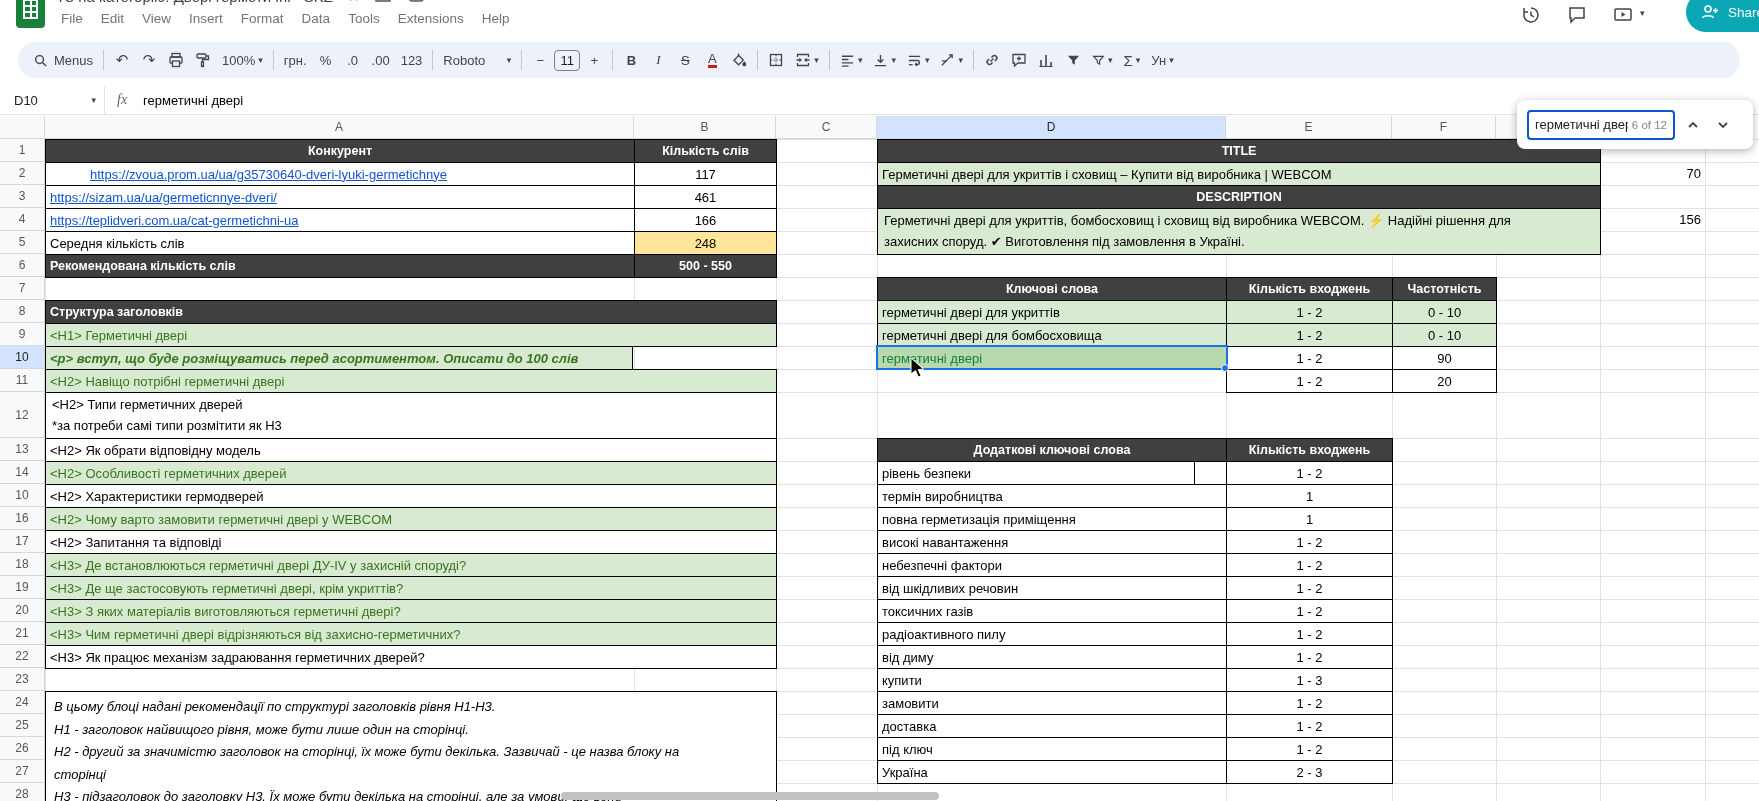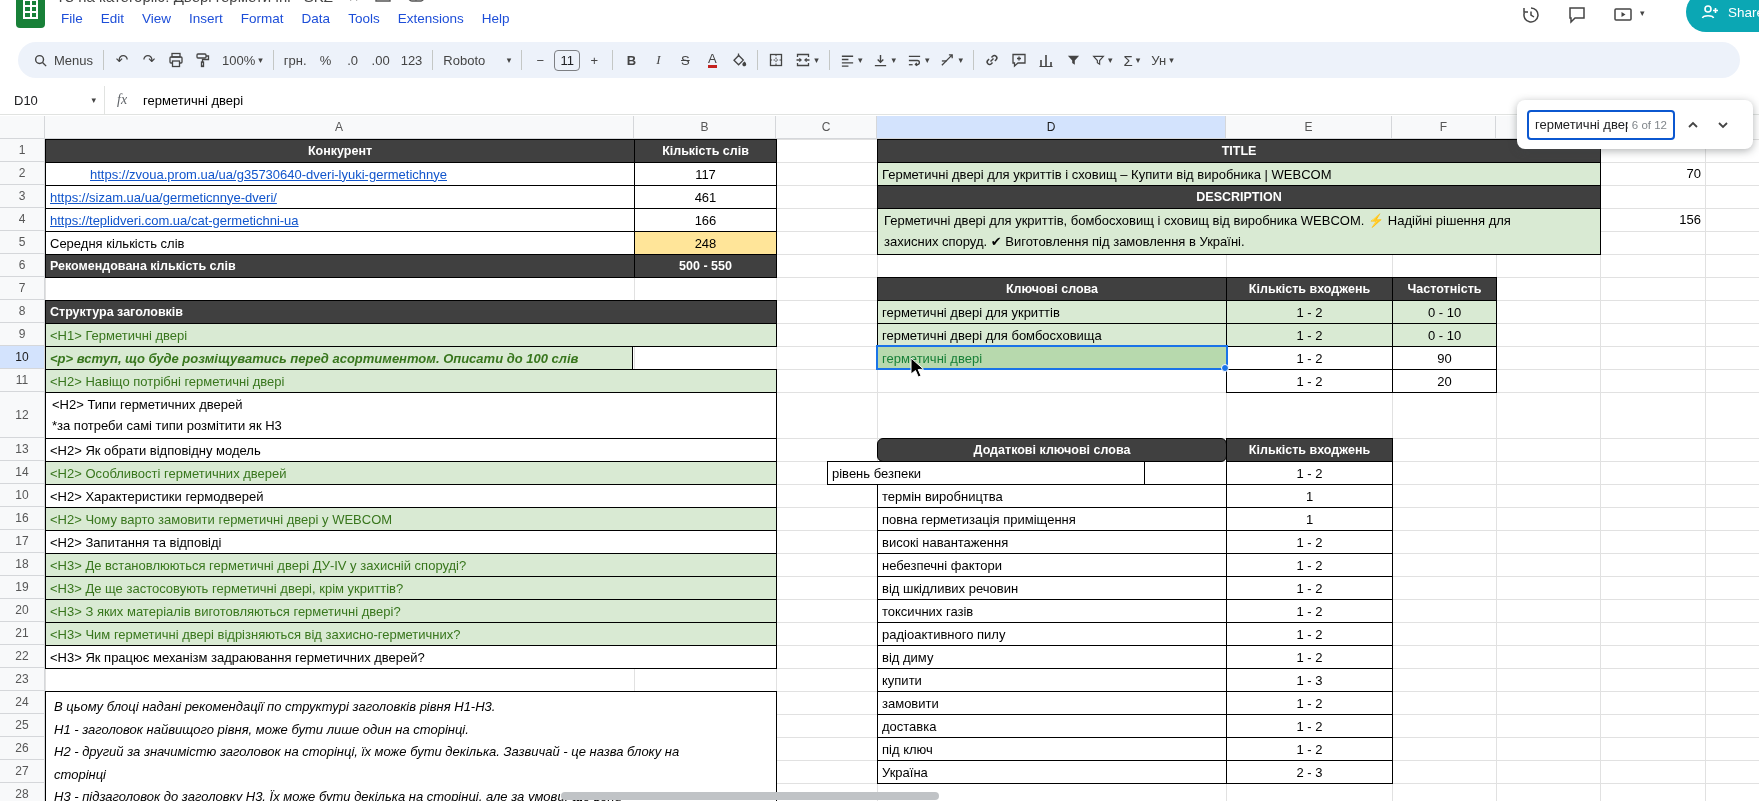--- a/index.html
+++ b/index.html
@@ -9,21 +9,21 @@
 
 .titlebar{position:absolute;left:0;top:0;width:1759px;height:32px;background:#fff;z-index:8}
 .logo{position:absolute;left:16px;top:-10px;width:29px;height:38px;background:#188038;border-radius:4px}
 .logo .grid{position:absolute;left:7px;top:9px;width:15px;height:20px;border:2px solid #fff;
  background:linear-gradient(to right,transparent 46%,#fff 46%,#fff 60%,transparent 60%),
             linear-gradient(to bottom,transparent 28%,#fff 28%,#fff 40%,transparent 40%,transparent 62%,#fff 62%,#fff 74%,transparent 74%)}
 .titlerow{position:absolute;left:56px;top:-13px;display:flex;align-items:center;gap:14px}
 .doctitle{font-size:15px;color:#444;white-space:nowrap}
 .t-ic{font-size:15px;color:#555}
 .menubar{position:absolute;left:52px;top:9px;display:flex}
-.menu-item{font-size:13.5px;color:#1d4ed8;padding:2px 9px;border-radius:4px;cursor:default}
+.menu-item{font-size:13.5px;color:#737373;padding:2px 9px;border-radius:4px;cursor:default}
 .top-actions .ticon{position:absolute;top:2px;width:30px;height:26px;display:flex;align-items:center;justify-content:center}
 .present-caret{position:absolute;top:8px;font-size:9px;color:#444}
 .share-pill{position:absolute;left:1686px;top:-8px;height:40px;border-radius:20px;background:#0ba7b4;color:#fff;
  display:flex;align-items:center;gap:8px;padding:0 22px 0 14px;font-size:13.5px;white-space:nowrap}
 
 
 .toolbar{position:absolute;left:18px;top:42px;width:1722px;height:36px;border-radius:20px;background:#edf2fa;
  display:flex;align-items:center;padding:0 10px;gap:1px;z-index:8}
 .tb-btn{height:28px;min-width:26px;border-radius:4px;display:flex;align-items:center;justify-content:center;
  padding:0 5px;font-size:13px;color:#444;white-space:nowrap}
@@ -201,23 +201,23 @@
     <div class="cell c-center c-green bordered" style="left: 1226px; top: 300px; width: 167px; height: 24px;">1 - 2</div>
     <div class="cell c-center c-green bordered" style="left: 1392px; top: 300px; width: 105px; height: 24px;">0 - 10</div>
     <div class="cell c-green bordered" style="left: 877px; top: 323px; width: 350px; height: 24px;">герметичні двері для бомбосховища</div>
     <div class="cell c-center c-green bordered" style="left: 1226px; top: 323px; width: 167px; height: 24px;">1 - 2</div>
     <div class="cell c-center c-green bordered" style="left: 1392px; top: 323px; width: 105px; height: 24px;">0 - 10</div>
     <div class="cell c-selgreen bordered" style="left: 877px; top: 346px; width: 350px; height: 24px;">герметичні двері</div>
     <div class="cell c-center bordered" style="left: 1226px; top: 346px; width: 167px; height: 24px;">1 - 2</div>
     <div class="cell c-center bordered" style="left: 1392px; top: 346px; width: 105px; height: 24px;">90</div>
     <div class="cell c-center bordered" style="left: 1226px; top: 369px; width: 167px; height: 24px;">1 - 2</div>
     <div class="cell c-center bordered" style="left: 1392px; top: 369px; width: 105px; height: 24px;">20</div>
-    <div class="cell c-dark c-center bordered" style="left: 877px; top: 438px; width: 350px; height: 24px; border-radius: 6px;">Додаткові ключові слова</div>
+    <div class="cell c-dark c-center bordered" style="left: 877px; top: 438px; width: 350px; height: 24px;">Додаткові ключові слова</div>
     <div class="cell c-dark c-center bordered" style="left: 1226px; top: 438px; width: 167px; height: 24px;">Кількість входжень</div>
-    <div class="cell bordered" style="left: 827px; top: 461px; width: 318px; height: 24px;">рівень безпеки</div>
+    <div class="cell bordered" style="left: 877px; top: 461px; width: 318px; height: 24px;">рівень безпеки</div>
     <div class="cell c-center bordered" style="left: 1226px; top: 461px; width: 167px; height: 24px;">1 - 2</div>
     <div class="cell bordered" style="left: 877px; top: 484px; width: 350px; height: 24px;">термін виробництва</div>
     <div class="cell c-center bordered" style="left: 1226px; top: 484px; width: 167px; height: 24px;">1</div>
     <div class="cell bordered" style="left: 877px; top: 507px; width: 350px; height: 24px;">повна герметизація приміщення</div>
     <div class="cell c-center bordered" style="left: 1226px; top: 507px; width: 167px; height: 24px;">1</div>
     <div class="cell bordered" style="left: 877px; top: 530px; width: 350px; height: 24px;">високі навантаження</div>
     <div class="cell c-center bordered" style="left: 1226px; top: 530px; width: 167px; height: 24px;">1 - 2</div>
     <div class="cell bordered" style="left: 877px; top: 553px; width: 388px; height: 24px;">небезпечні фактори</div>
     <div class="cell c-center bordered" style="left: 1226px; top: 553px; width: 167px; height: 24px;">1 - 2</div>
     <div class="cell bordered" style="left: 877px; top: 576px; width: 350px; height: 24px;">від шкідливих речовин</div>

